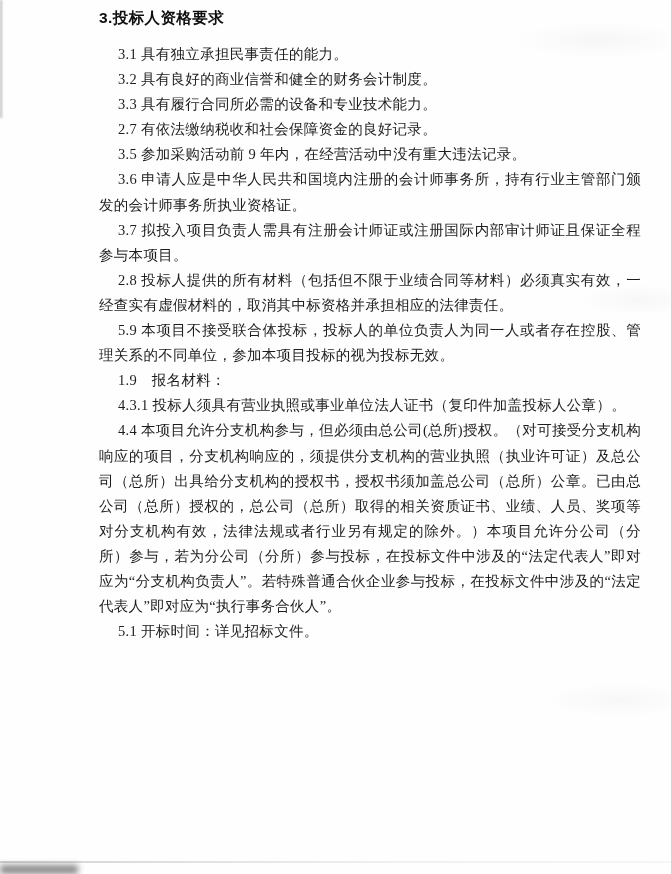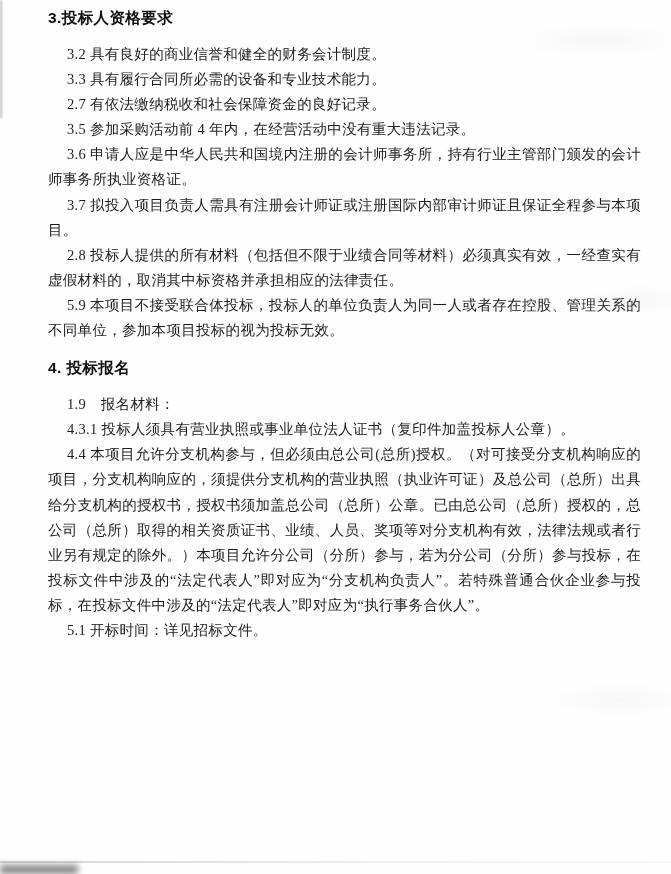--- a/index.html
+++ b/index.html
@@ -6,21 +6,21 @@
   body {
     width: 671px; height: 874px;
     background: #fefefe;
     overflow: hidden;
     position: relative;
     font-family: "Liberation Serif", "DejaVu Serif", serif;
     color: #1d1d1d;
   }
   .page {
     position: absolute; inset: 0;
-    padding: 8px 30px 0 48px;
+    padding: 8px 30px 0 99px;
     box-sizing: border-box;
     background:
       radial-gradient(ellipse 120px 26px at 600px 40px, rgba(120,120,120,0.06), rgba(0,0,0,0) 70%),
       radial-gradient(ellipse 90px 22px at 640px 300px, rgba(120,120,120,0.05), rgba(0,0,0,0) 70%),
       radial-gradient(ellipse 110px 24px at 620px 700px, rgba(120,120,120,0.05), rgba(0,0,0,0) 70%);
     border-radius: 8px;
   }
   h2.doc-heading {
     font-family: "Liberation Sans", "DejaVu Sans", sans-serif;
     font-size: 15.5px;
@@ -56,32 +56,32 @@
     pointer-events: none;
   }
 </style>
 </head>
 <body>
 
 <div class="page">
 
   <section>
     <h2 class="doc-heading">3.投标人资格要求</h2>
+    <p class="para">3.1 具有独立承担民事责任的能力。</p>
     <p class="para">3.2 具有良好的商业信誉和健全的财务会计制度。</p>
     <p class="para">3.3 具有履行合同所必需的设备和专业技术能力。</p>
     <p class="para">2.7 有依法缴纳税收和社会保障资金的良好记录。</p>
-    <p class="para">3.5 参加采购活动前 4 年内，在经营活动中没有重大违法记录。</p>
+    <p class="para">3.5 参加采购活动前 9 年内，在经营活动中没有重大违法记录。</p>
     <p class="para">3.6 申请人应是中华人民共和国境内注册的会计师事务所，持有行业主管部门颁发的会计师事务所执业资格证。</p>
     <p class="para">3.7 拟投入项目负责人需具有注册会计师证或注册国际内部审计师证且保证全程参与本项目。</p>
     <p class="para">2.8 投标人提供的所有材料（包括但不限于业绩合同等材料）必须真实有效，一经查实有虚假材料的，取消其中标资格并承担相应的法律责任。</p>
     <p class="para">5.9 本项目不接受联合体投标，投标人的单位负责人为同一人或者存在控股、管理关系的不同单位，参加本项目投标的视为投标无效。</p>
   </section>
 
   <section>
-    <h2 class="doc-heading spaced">4. 投标报名</h2>
     <p class="para">1.9　报名材料：</p>
     <p class="para">4.3.1 投标人须具有营业执照或事业单位法人证书（复印件加盖投标人公章）。</p>
     <p class="para">4.4 本项目允许分支机构参与，但必须由总公司(总所)授权。（对可接受分支机构响应的项目，分支机构响应的，须提供分支机构的营业执照（执业许可证）及总公司（总所）出具给分支机构的授权书，授权书须加盖总公司（总所）公章。已由总公司（总所）授权的，总公司（总所）取得的相关资质证书、业绩、人员、奖项等对分支机构有效，法律法规或者行业另有规定的除外。）本项目允许分公司（分所）参与，若为分公司（分所）参与投标，在投标文件中涉及的“法定代表人”即对应为“分支机构负责人”。若特殊普通合伙企业参与投标，在投标文件中涉及的“法定代表人”即对应为“执行事务合伙人”。</p>
   </section>
 
   <section>
     <p class="para">5.1 开标时间：详见招标文件。</p>
   </section>
 
   <div class="scan-line-bottom"></div>

